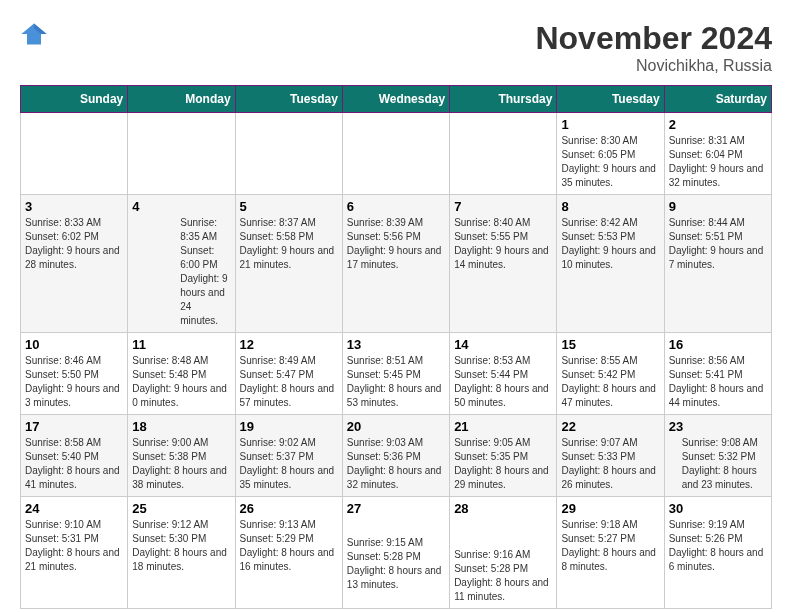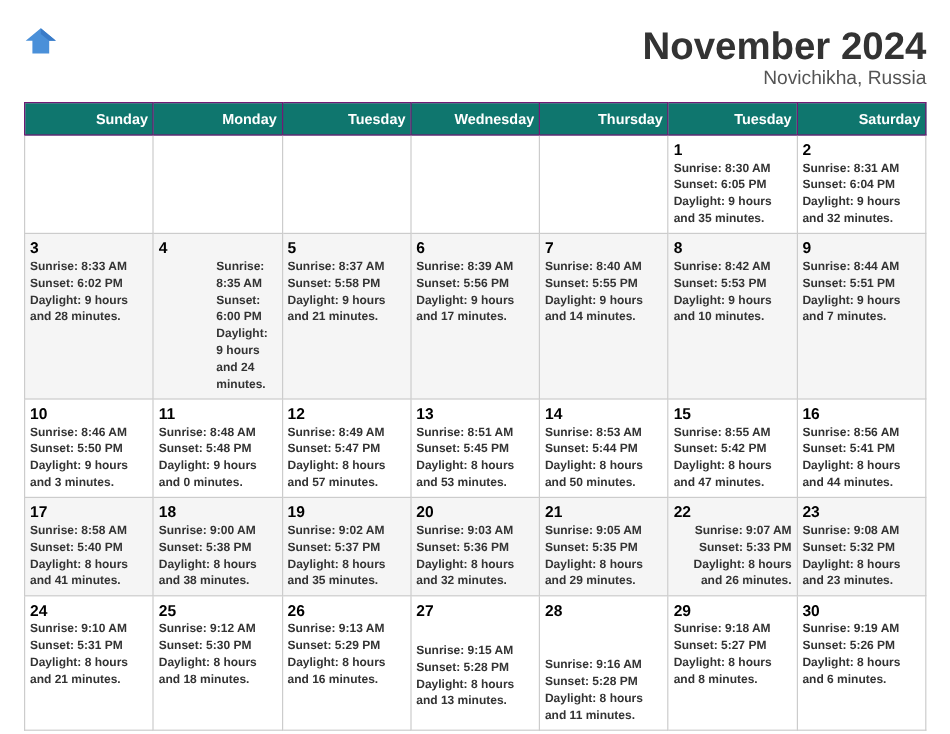--- a/index.html
+++ b/index.html
@@ -75,21 +75,20 @@
     .day-number {
       font-weight: bold;
       font-size: 13px;
       margin-bottom: 2px;
       display: block;
     }
     .day-info {
       font-size: 10px;
       color: #333;
       line-height: 1.4;
-      font-weight: bold;
     }
     .empty-cell {
       background: #fff !important;
     }
   </style>
 </head>
 <body>
 
 <div class="header-area">
   <div class="logo">
@@ -250,27 +249,27 @@
 Daylight: 8 hours and 32 minutes.</div>
         </td>
         <td>
           <span class="day-number">21</span>
           <div class="day-info" style="white-space: pre-line;">Sunrise: 9:05 AM
 Sunset: 5:35 PM
 Daylight: 8 hours and 29 minutes.</div>
         </td>
         <td>
           <span class="day-number">22</span>
-          <div class="day-info" style="white-space: pre-line; text-align: right;">Sunrise: 9:07 AM
+          <div class="day-info" style="white-space: pre-line;">Sunrise: 9:07 AM
 Sunset: 5:33 PM
 Daylight: 8 hours and 26 minutes.</div>
         </td>
         <td>
           <span class="day-number">23</span>
-          <div class="day-info" style="white-space: pre-line;">Sunrise: 9:08 AM
+          <div class="day-info" style="white-space: pre-line; margin-left: 13px;">Sunrise: 9:08 AM
 Sunset: 5:32 PM
 Daylight: 8 hours and 23 minutes.</div>
         </td>
       </tr>
       <tr>
         <td>
           <span class="day-number">24</span>
           <div class="day-info" style="white-space: pre-line;">Sunrise: 9:10 AM
 Sunset: 5:31 PM
 Daylight: 8 hours and 21 minutes.</div>

